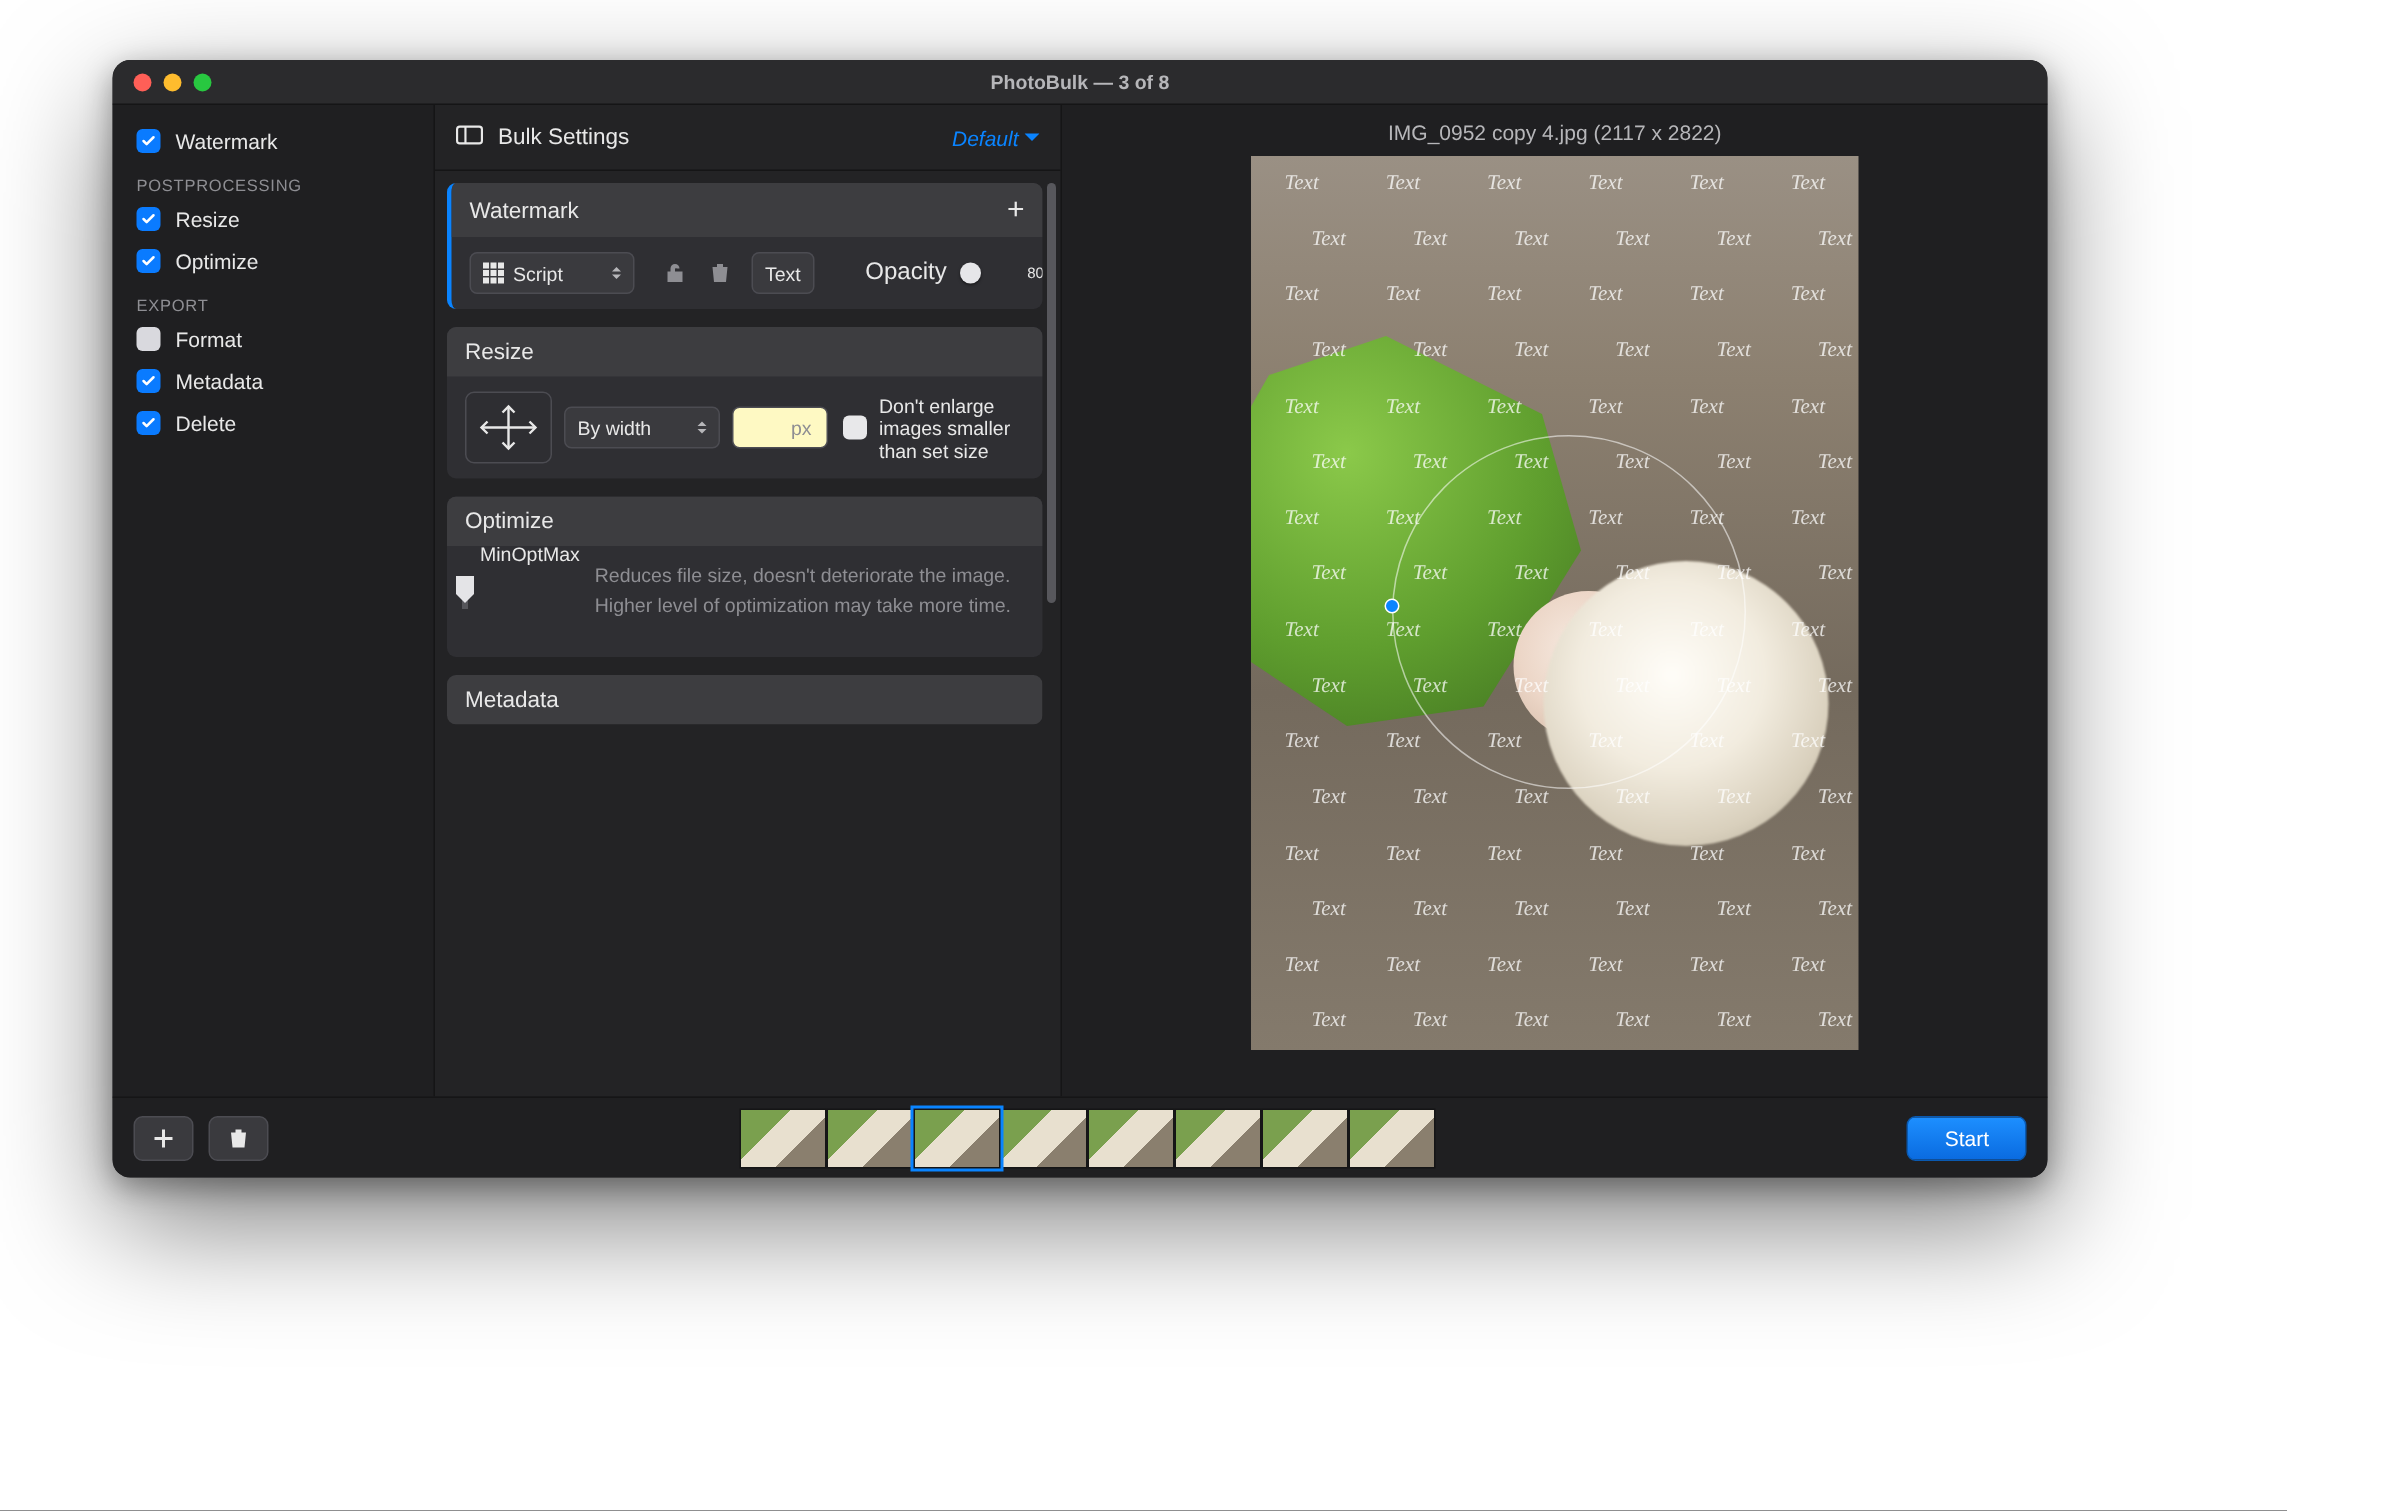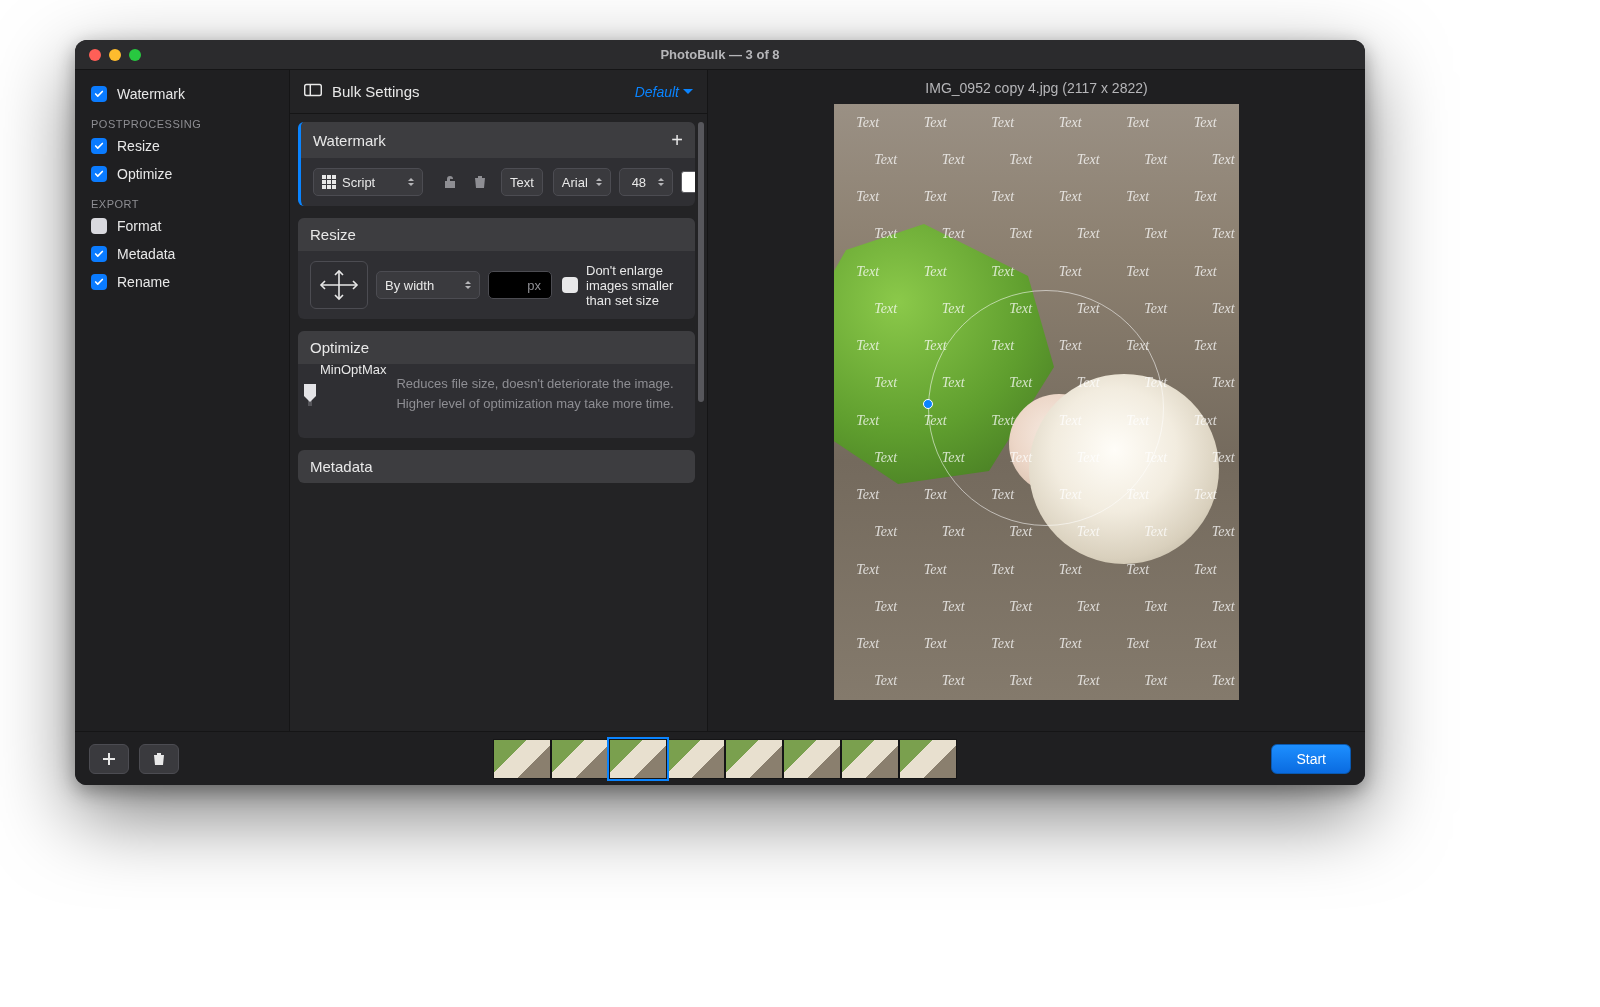--- a/index.html
+++ b/index.html
@@ -184,21 +184,21 @@
   .percent { font-size: 10px; color: var(--text0); width: 44px; text-align: right; }
 
   .resize-icon {
     width: 58px; height: 48px;
     border: 1px solid #4c4c52; border-radius: 6px;
     display: flex; align-items: center; justify-content: center;
     background: #2e2e32;
   }
   .resize-icon svg { width: 44px; height: 36px; stroke: var(--text0); fill: none; }
 
-  .muted-input { background: #000000; color: var(--text2); justify-content: flex-end; padding-right: 10px; width: 64px; }
+  .muted-input { background: #fef9c3; color: var(--text2); justify-content: flex-end; padding-right: 10px; width: 64px; }
   .note { font-size: 13px; color: var(--text2); line-height: 1.5; }
 
   .optimize-slider { position: relative; height: 48px; margin-top: 6px; }
   .optimize-slider .line { position: absolute; left: 0; right: 0; top: 18px; height: 2px; background: #55555a; }
   .optimize-slider .tick { position: absolute; top: 12px; width: 2px; height: 14px; background: #55555a; }
   .optimize-slider .handle {
     position: absolute; top: 4px; left: 50%; transform: translateX(-50%);
     width: 16px; height: 20px;
   }
   .optimize-slider .handle svg { width: 16px; height: 20px; fill: #e4e4e7; }
@@ -375,21 +375,21 @@
             </svg>
           </span>
         <span>Metadata</span>
       </div>
       <div class="item">
         <span class="chk on">
             <svg viewBox="0 0 12 12">
               <path d="M2 6l2.5 2.5L10 3" fill="none" stroke="white" stroke-width="2" stroke-linecap="round" stroke-linejoin="round"></path>
             </svg>
           </span>
-        <span>Rename</span>
+        <span>Delete</span>
       </div>
     </div>
 
     <div class="settings">
       <div class="settings-header">
         <div class="left">
           <span class="panels-icon">
             <svg viewBox="0 0 20 14">
                 <rect x="0.8" y="0.8" width="18.4" height="12.4" rx="2"></rect>
                 <line x1="7" y1="0.8" x2="7" y2="13.2"></line>
@@ -437,32 +437,20 @@
                   </svg>
               </span>
               <span class="icon-ghost">
                 <svg viewBox="0 0 16 16">
                     <path d="M3 4h10l-1 10H4L3 4zm3-2h4v2H6V2z"></path>
                   </svg>
               </span>
             </div>
             <div class="input">
               <span>Text</span>
-            </div>
-            <div class="row">
-              <div class="select grow" style="min-width:0">
-                <span>Arial</span>
-                <span class="arrows"></span>
-              </div>
-              <div class="select small">
-                <span>48</span>
-                <span class="arrows"></span>
-              </div>
-              <span class="swatch"></span>
-              <div class="select underline-btn" style="padding:0">U</div>
             </div>
             <div class="opacity-row">
               <span class="opacity-label">Opacity</span>
               <div class="slider">
                 <div class="track"></div>
                 <div class="fill" id="op-fill" style="width: 80%;"></div>
                 <div class="knob" id="op-knob" style="left: 80%;"></div>
               </div>
               <span class="percent">80%</span>
             </div>

